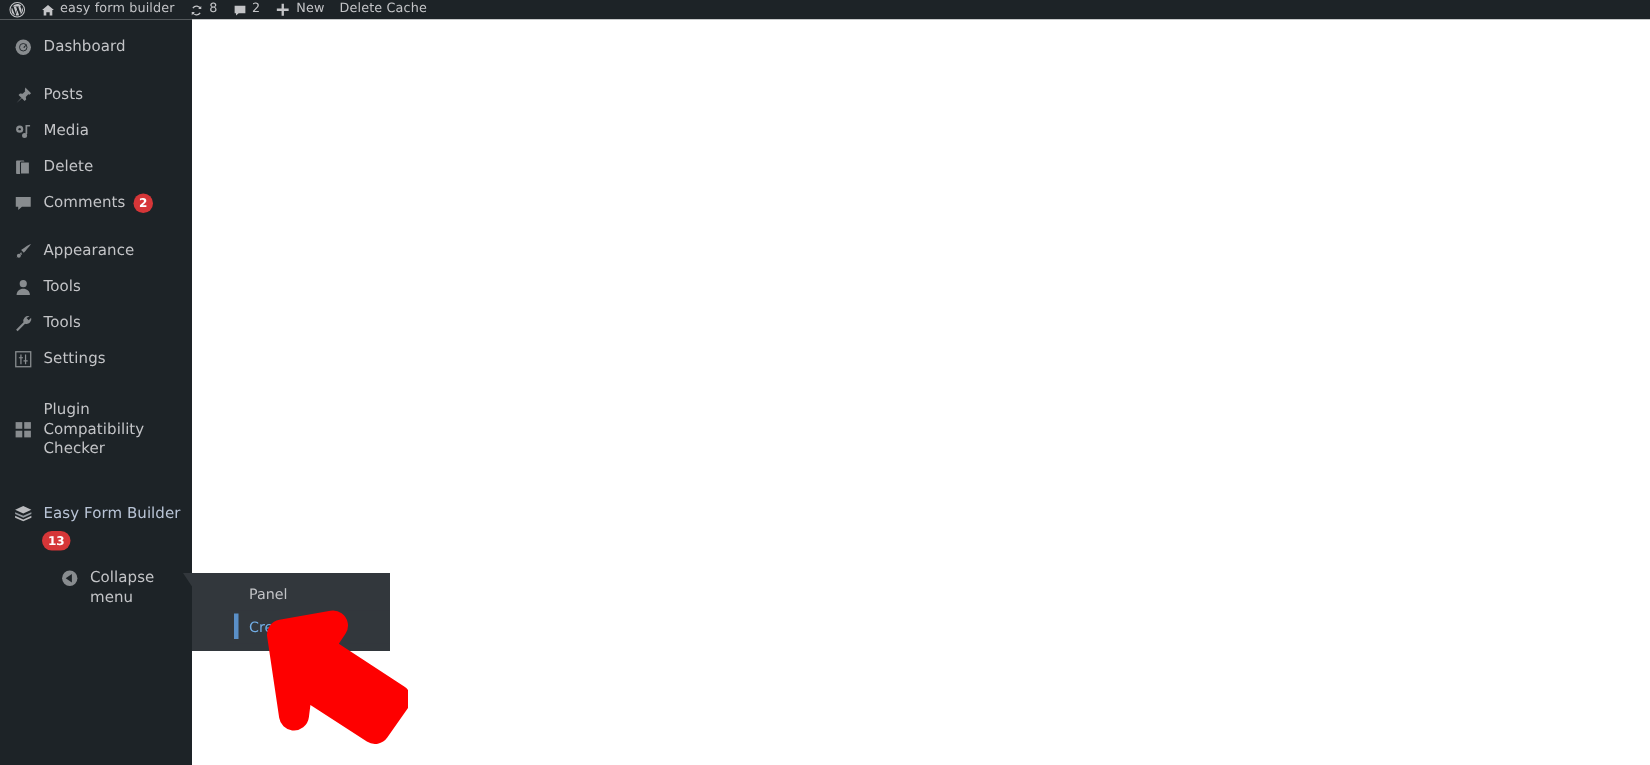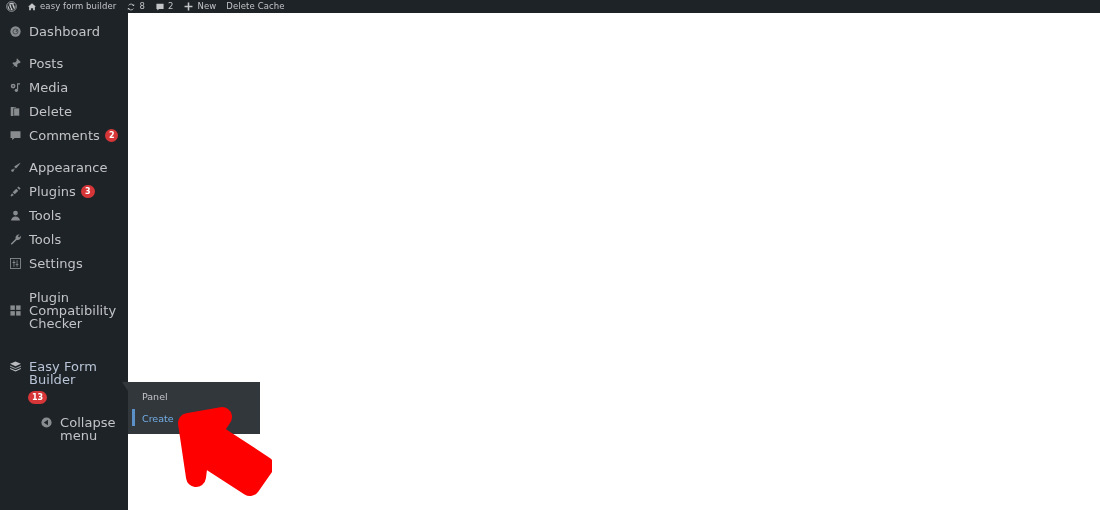--- a/index.html
+++ b/index.html
@@ -35,21 +35,21 @@
     position:relative;
     display:flex; align-items:flex-start; gap:7px;
     padding:5.5px 6px 5.5px 9px;
     color:#c3c4c7; cursor:pointer; line-height:12px;
   }
   .menu-item .mi-ico{
     width:13px; min-width:13px; height:13px;
     display:flex; align-items:center; justify-content:center;
     opacity:.78; margin-top:0px;
   }
-  .mi-label{ font-size:13px; line-height:13px; letter-spacing:.05px; }
+  .mi-label{ font-size:10px; line-height:13px; letter-spacing:.05px; }
   .mi-wrap{ display:flex; flex-wrap:wrap; gap:0 5px; }
   .sep{ height:8px; }
 
   .badge{
     display:inline-block; min-width:13px; height:13px;
     padding:0 4px; border-radius:7px;
     background:#d63638; color:#fff;
     font-size:8px; line-height:13px; text-align:center;
     font-weight:600; vertical-align:middle;
   }
@@ -72,21 +72,21 @@
     content:""; position:absolute; left:-6px; top:0;
     width:0; height:0;
     border-top:0 solid transparent;
     border-bottom:9px solid transparent;
     border-right:6px solid #32373c;
   }
   .sub-item{
     position:relative;
     display:flex; align-items:center;
     height:22px; padding-left:14px;
-    font-size:9.5px; color:#c3c4c7; cursor:pointer;
+    font-size:9.5px; color:#c3c4c7; cursor:pointer;margin-left:24px;
   }
   .sub-item.first{ padding-top:3px; height:25px; }
   .sub-item.current{ background:#32373c; color:#72aee6;text-align:right; }
   .sub-item.current .cur-bar{
     position:absolute; left:4px; top:2px;
     width:2.5px; height:17px; background:#5a8fc7;
   }
 
   
   #arrow{
@@ -223,31 +223,20 @@
     <div class="menu-item">
       <span class="mi-ico">
         <svg width="13" height="13" viewBox="0 0 24 24">
             <path fill="#a7aaad" d="M21.4 3.1c-1 0-10.6 6-12 7.5l3.3 3.3c1.7-1.5 8.7-10.2 8.7-10.8zM9.3 13.2l-6.2 7 7.1-6.2zM10.2 14.4l-4.9 5.4 5.5-4.5z"></path>
             <circle cx="6.6" cy="17.6" r="2.4" fill="#a7aaad"></circle>
           </svg>
       </span>
       <span class="mi-label">Appearance</span>
     </div>
 
-    <div class="menu-item">
-      <span class="mi-ico">
-        <svg width="13" height="13" viewBox="0 0 24 24">
-            <path fill="#a7aaad" d="M17.6 2.6 21.4 6.4l-2.4 2.4-3.8-3.8zM13.4 6.8l3.8 3.8-6.6 6.6-3.8-3.8zM5.6 15.2l3.2 3.2-4.2 2.8-1.8-1.8z"></path>
-          </svg>
-      </span>
-      <span class="mi-wrap">
-        <span class="mi-label">Plugins</span>
-        <span class="badge">3</span>
-      </span>
-    </div>
 
     <div class="menu-item">
       <span class="mi-ico">
         <svg width="13" height="13" viewBox="0 0 24 24">
             <circle cx="12" cy="7.6" r="4.4" fill="#a7aaad"></circle>
             <path fill="#a7aaad" d="M3.8 21.4c0-4.5 3.7-7.6 8.2-7.6s8.2 3.1 8.2 7.6z"></path>
           </svg>
       </span>
       <span class="mi-label">Tools</span>
     </div>

